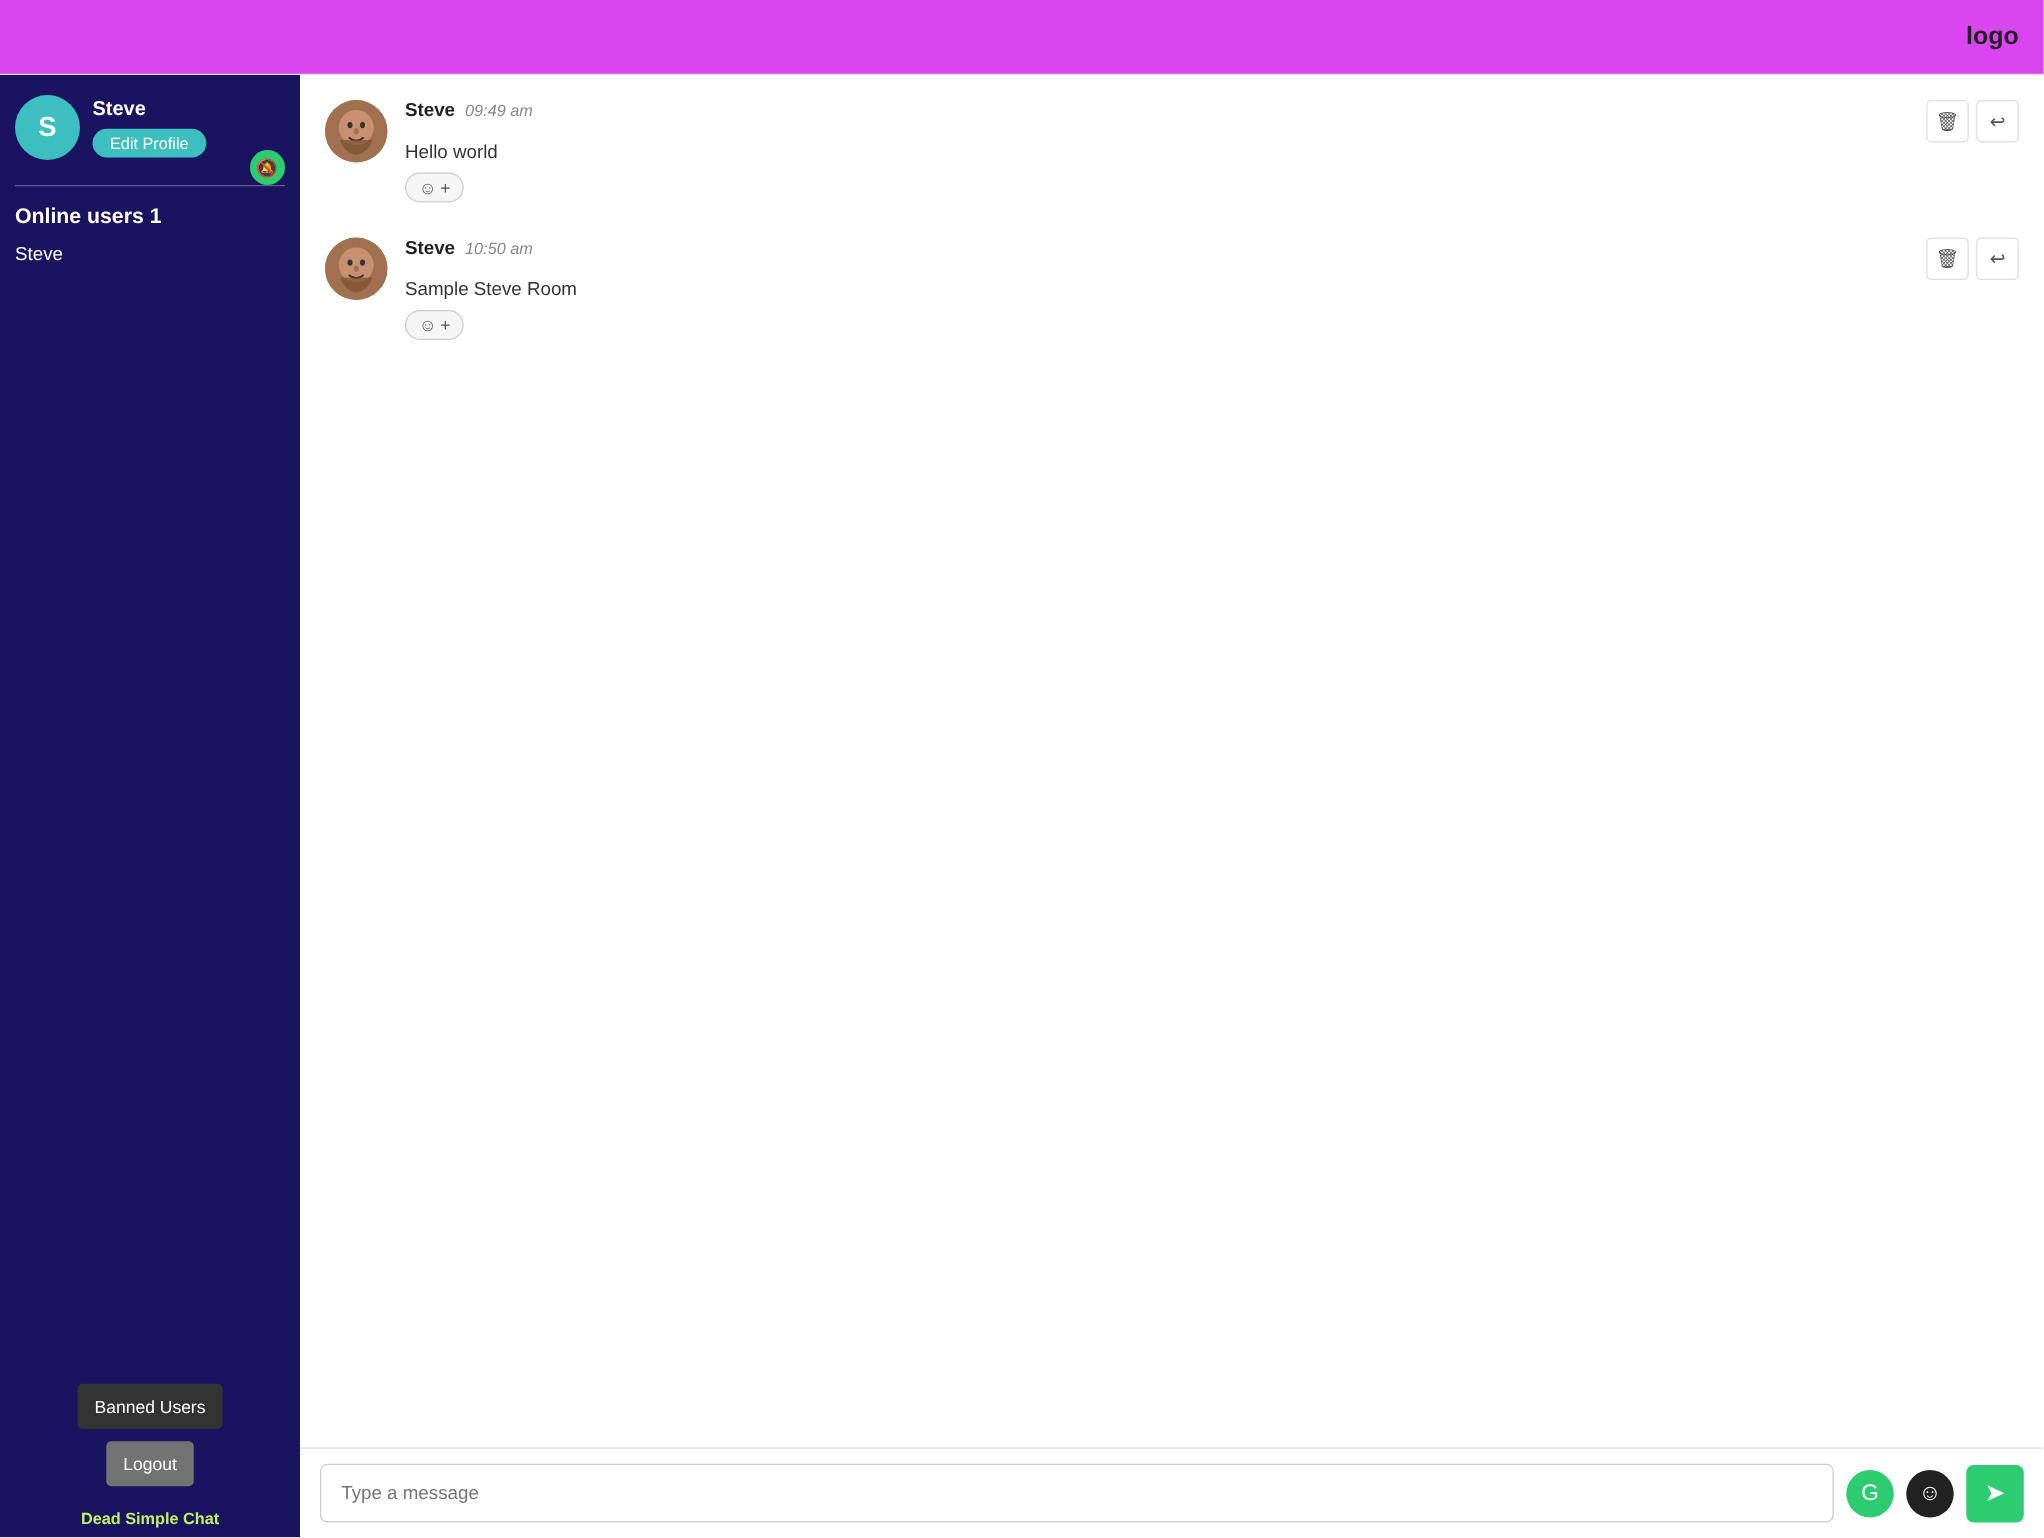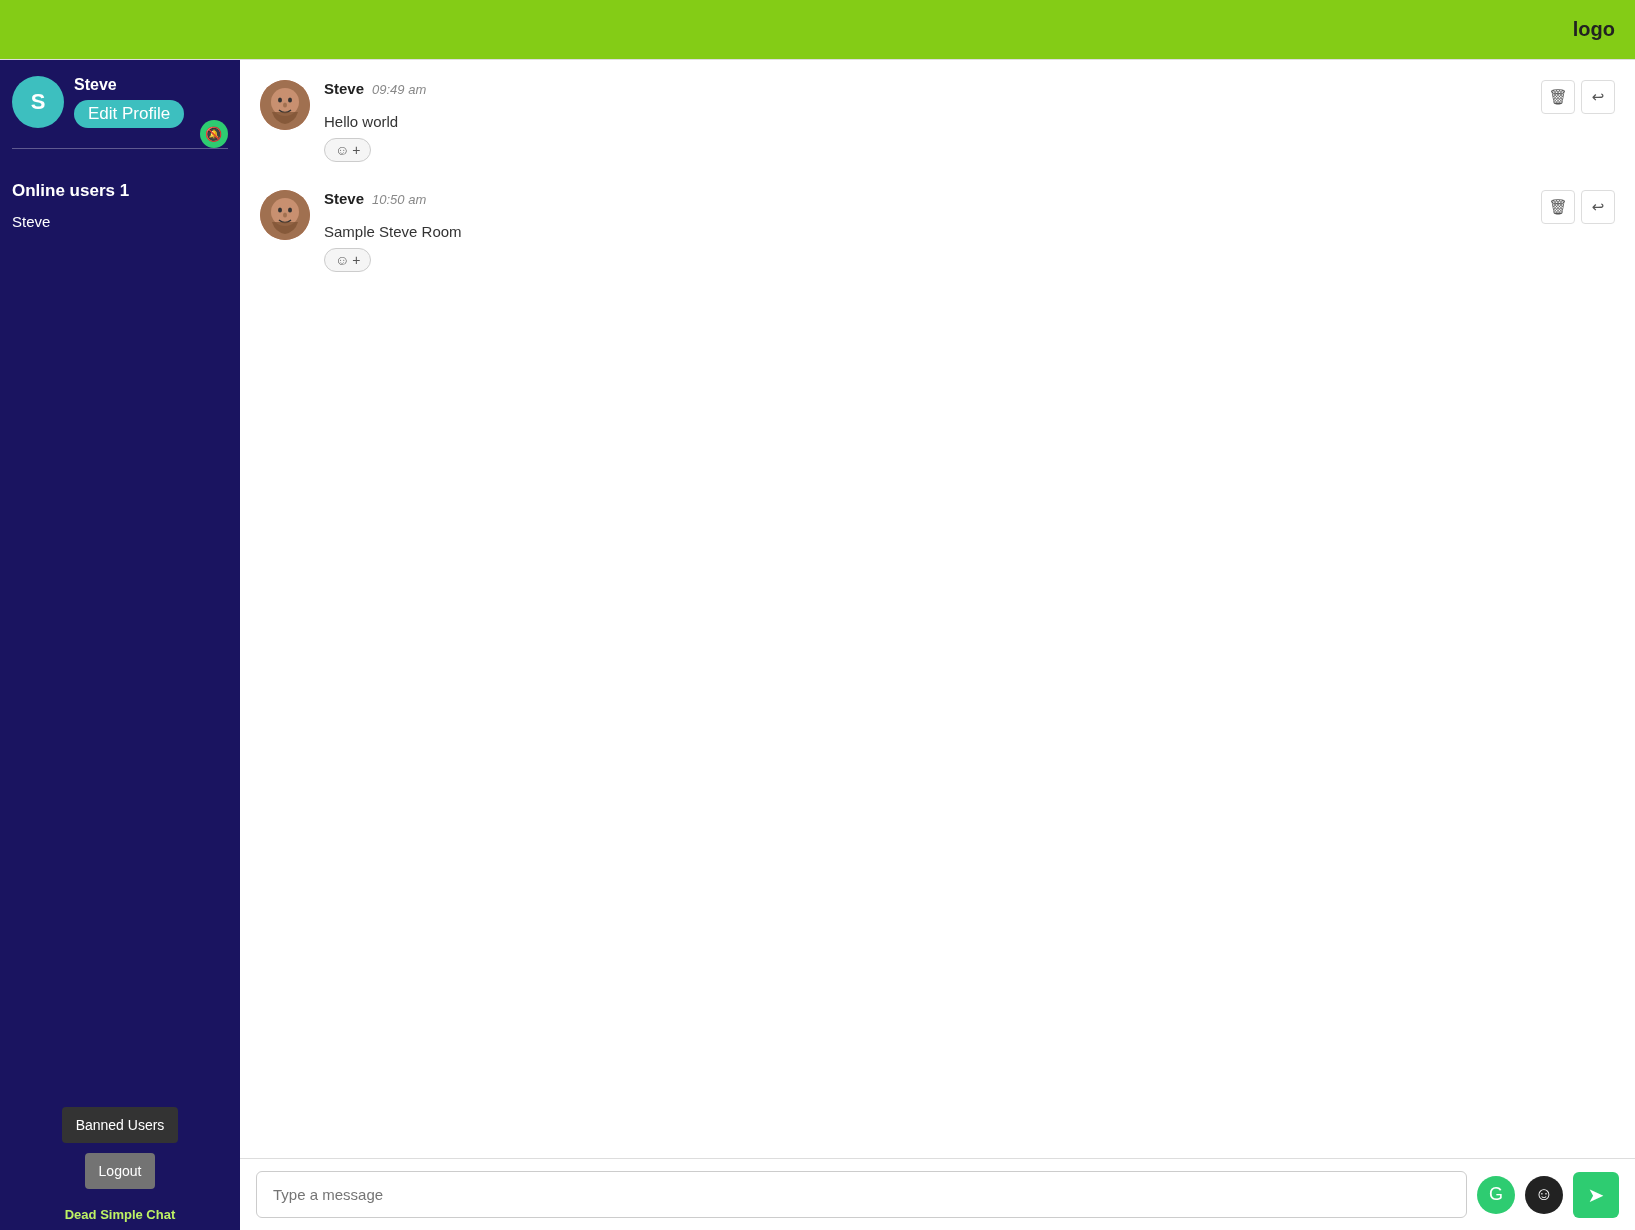--- a/index.html
+++ b/index.html
@@ -9,21 +9,21 @@
       flex-direction: column;
       height: 1230px;
       width: 1635px;
       overflow: hidden;
       background: #fff;
     }
 
     
     .top-bar {
       height: 60px;
-      background: #84cc16;
+      background: #d946ef;
       border-bottom: 1px solid #ddd;
       display: flex;
       align-items: center;
       justify-content: flex-end;
       padding: 0 20px;
       flex-shrink: 0;
     }
 
     
     .main-layout {
@@ -75,21 +75,21 @@
       font-weight: bold;
       font-size: 16px;
     }
 
     .edit-profile-btn {
       background: #3dbfbf;
       color: #fff;
       border: none;
       border-radius: 20px;
       padding: 4px 14px;
-      font-size: 17px;
+      font-size: 13px;
       cursor: pointer;
       white-space: nowrap;
     }
 
     .notif-badge {
       position: absolute;
       top: 60px;
       right: 12px;
       width: 28px;
       height: 28px;
@@ -105,21 +105,20 @@
     .sidebar-divider {
       border: none;
       border-top: 1px solid rgba(255,255,255,0.3);
       margin: 10px 12px 14px;
     }
 
     .online-users-label {
       padding: 0 12px 8px;
       font-size: 17px;
       font-weight: 600;
-      margin-top: 18px;
     }
 
     .online-user-item {
       padding: 4px 12px;
       font-size: 15px;
     }
 
     .sidebar-footer {
       margin-top: auto;
       padding: 12px;

